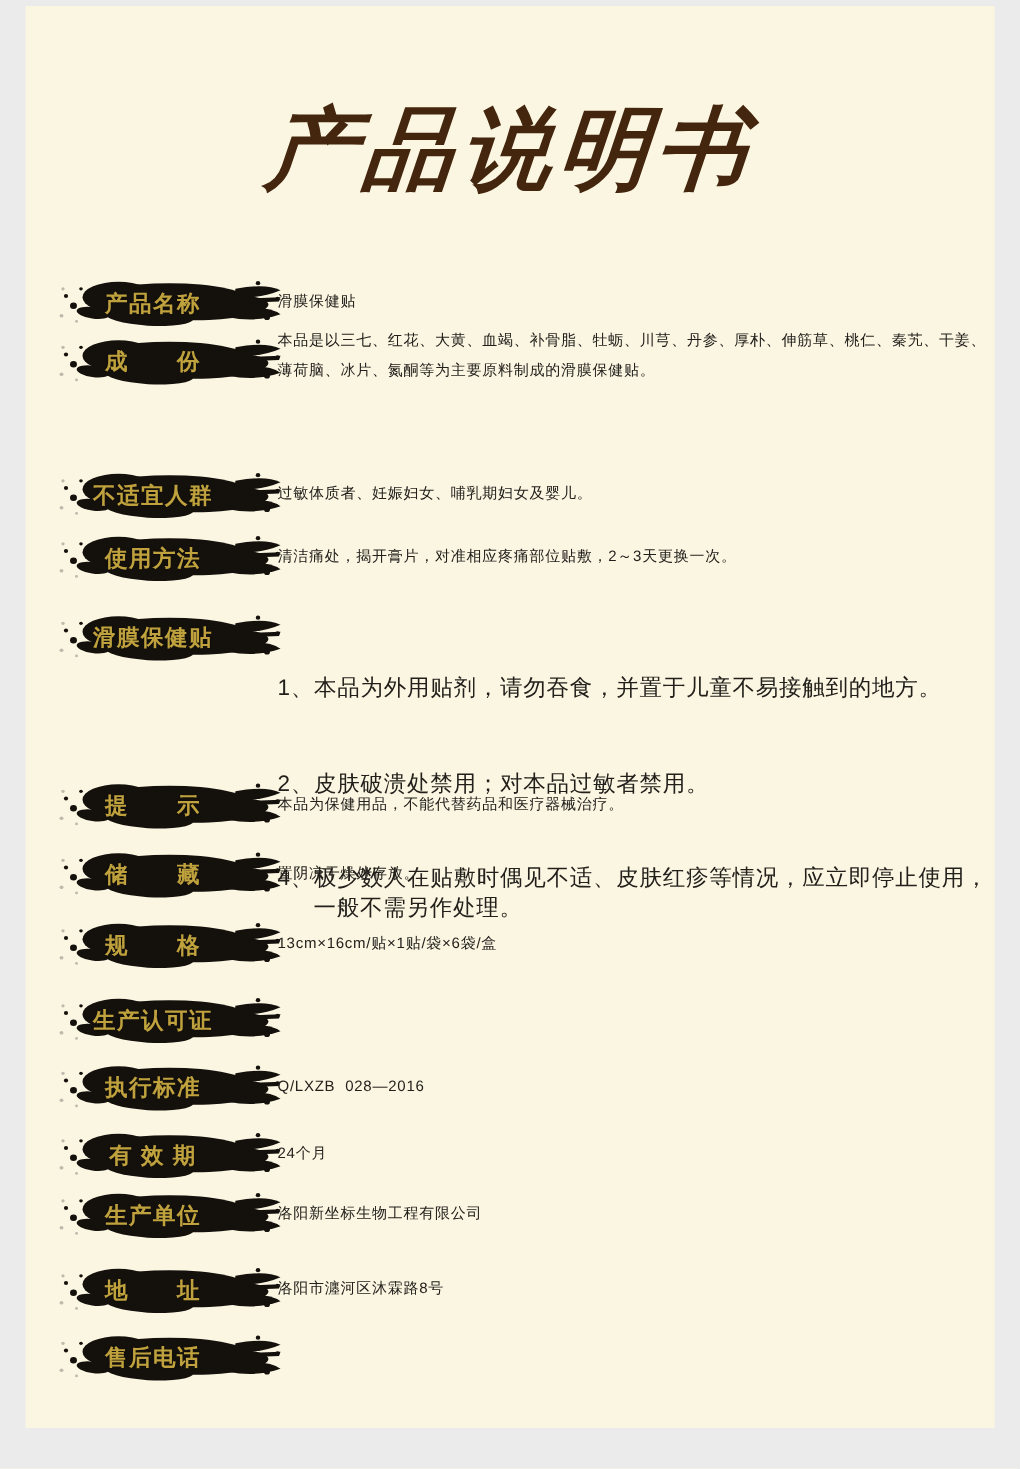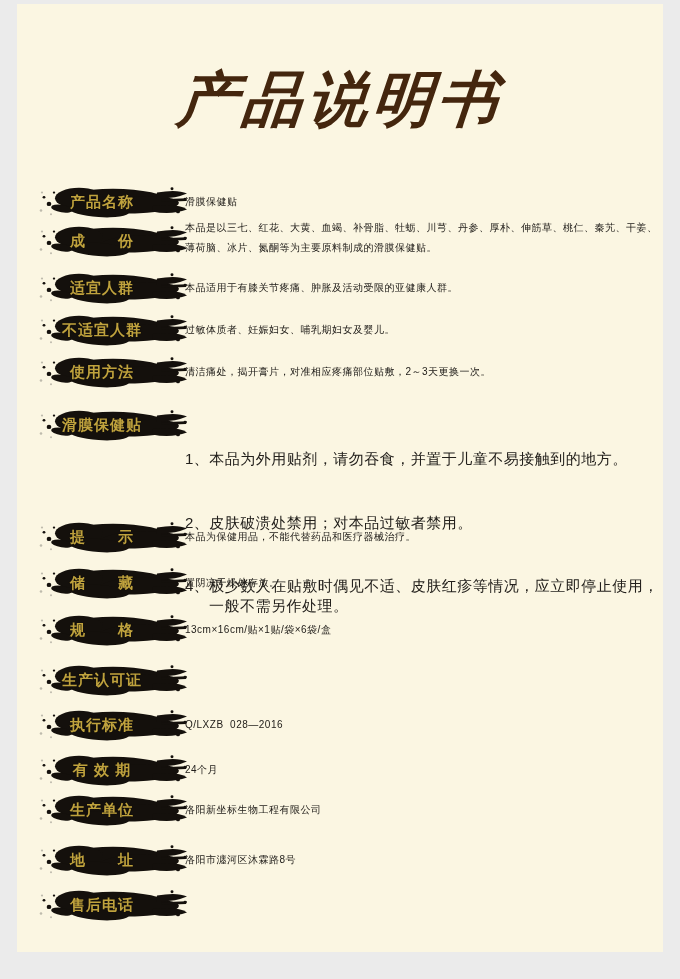--- a/index.html
+++ b/index.html
@@ -91,29 +91,20 @@
   <div class="row row-ingredients" style="top:220px">
     <div class="badge">
       <svg>
           <use href="#brush"></use>
         </svg>
       <span class="lt">成　　份</span>
     </div>
     <div class="body-text">本品是以三七、红花、大黄、血竭、补骨脂、牡蛎、川芎、丹参、厚朴、伸筋草、桃仁、秦艽、干姜、薄荷脑、冰片、氮酮等为主要原料制成的滑膜保健贴。</div>
   </div>
 
-  <div class="row" style="top:267px">
-    <div class="badge">
-      <svg>
-          <use href="#brush"></use>
-        </svg>
-      <span class="lt">适宜人群</span>
-    </div>
-    <div class="body-text">本品适用于有膝关节疼痛、肿胀及活动受限的亚健康人群。</div>
-  </div>
 
   <div class="row" style="top:309px">
     <div class="badge">
       <svg>
           <use href="#brush"></use>
         </svg>
       <span class="lt">不适宜人群</span>
     </div>
     <div class="body-text">过敏体质者、妊娠妇女、哺乳期妇女及婴儿。</div>
   </div>

